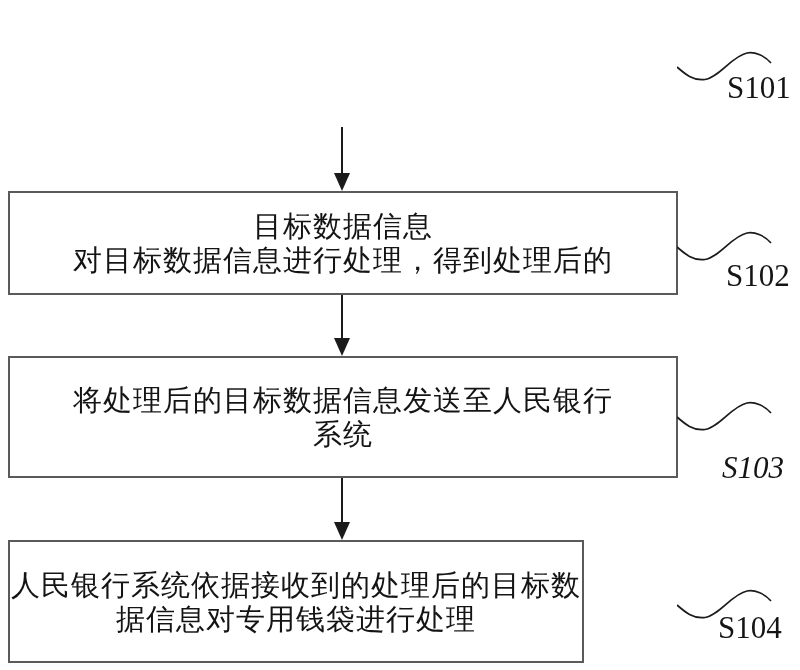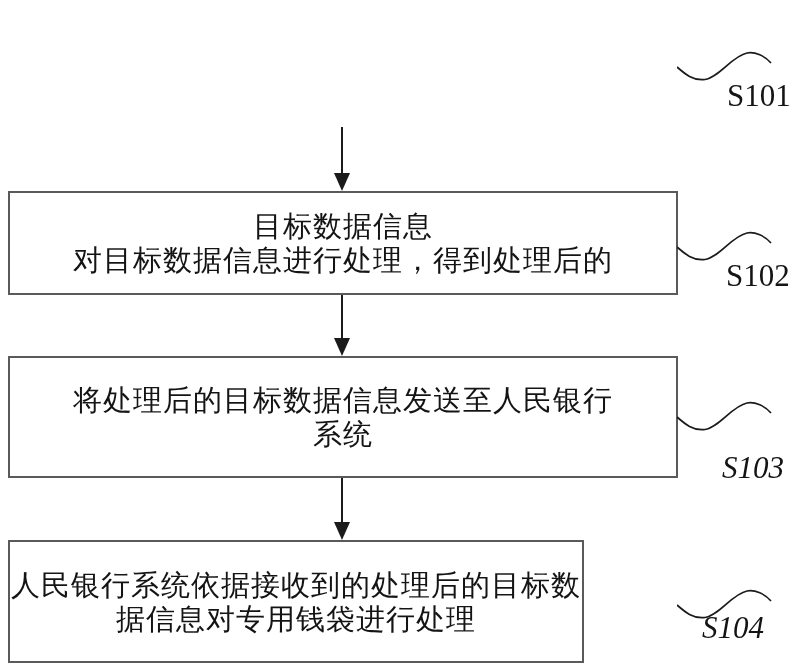--- a/index.html
+++ b/index.html
@@ -27,24 +27,24 @@
   .arrow-3{top:478px;height:62px;}
   .squiggle{position:absolute;left:677px;width:96px;height:34px;}
   .squiggle-1{top:50px;}
   .squiggle-2{top:230px;}
   .squiggle-3{top:400px;}
   .squiggle-4{top:588px;}
   .step-label{
     position:absolute;font-size:31px;line-height:32px;color:#141414;
     font-family:"Liberation Serif","DejaVu Serif",serif;white-space:nowrap;
   }
-  .label-1{left:727px;top:80px;}
+  .label-1{left:727px;top:72px;}
   .label-2{left:726px;top:260px;}
   .label-3{left:722px;top:452px;font-style:italic;}
-  .label-4{left:702px;top:612px;font-style:italic;}
+  .label-4{left:718px;top:612px;}
 </style>
 </head>
 <body>
 
 <div class="stage">
 
   <svg class="squiggle squiggle-1" viewBox="0 0 96 34">
     <path d="M0,17 C8,24 16,31 28,29.5 C42,27.5 55,6 70,3 C78,1.5 88,6 94,13" fill="none" stroke="#1b1b1b" stroke-width="1.7"></path>
   </svg>
   <div class="step-label label-1">S101</div>

